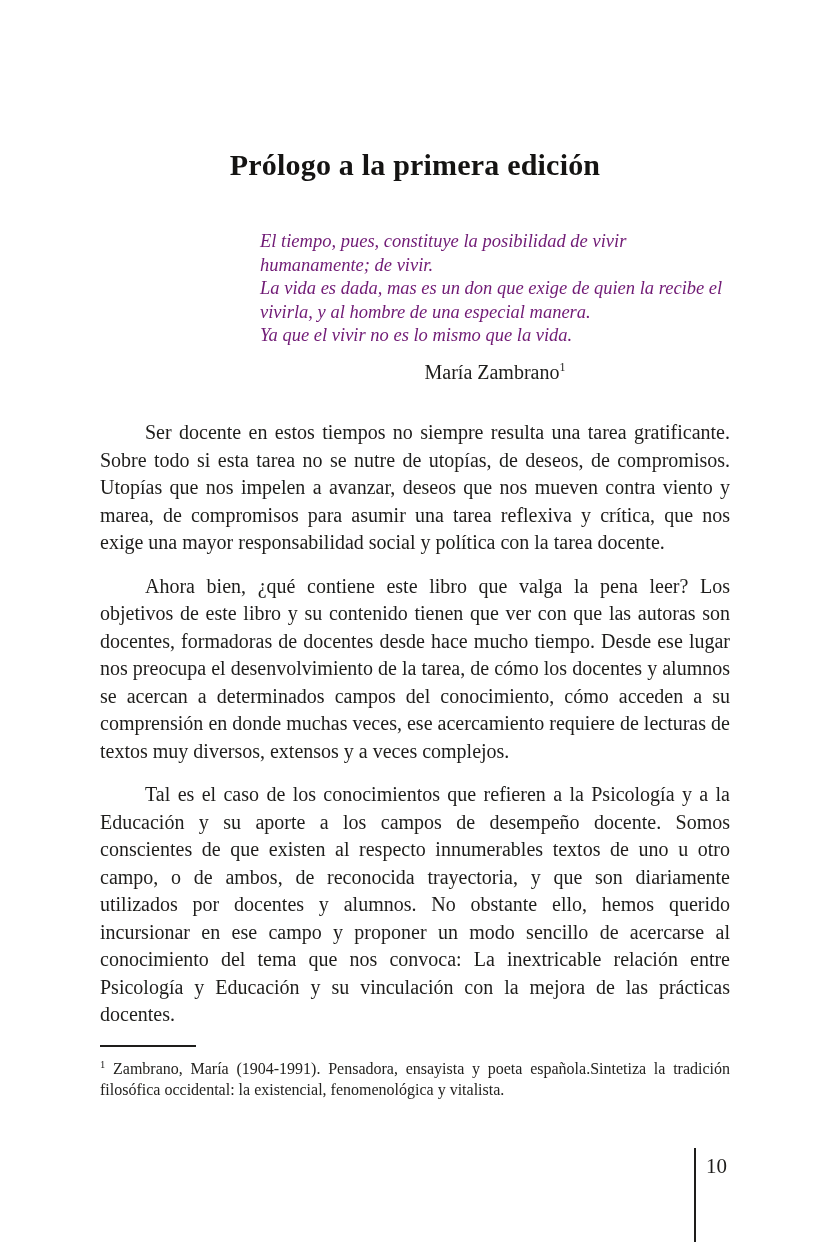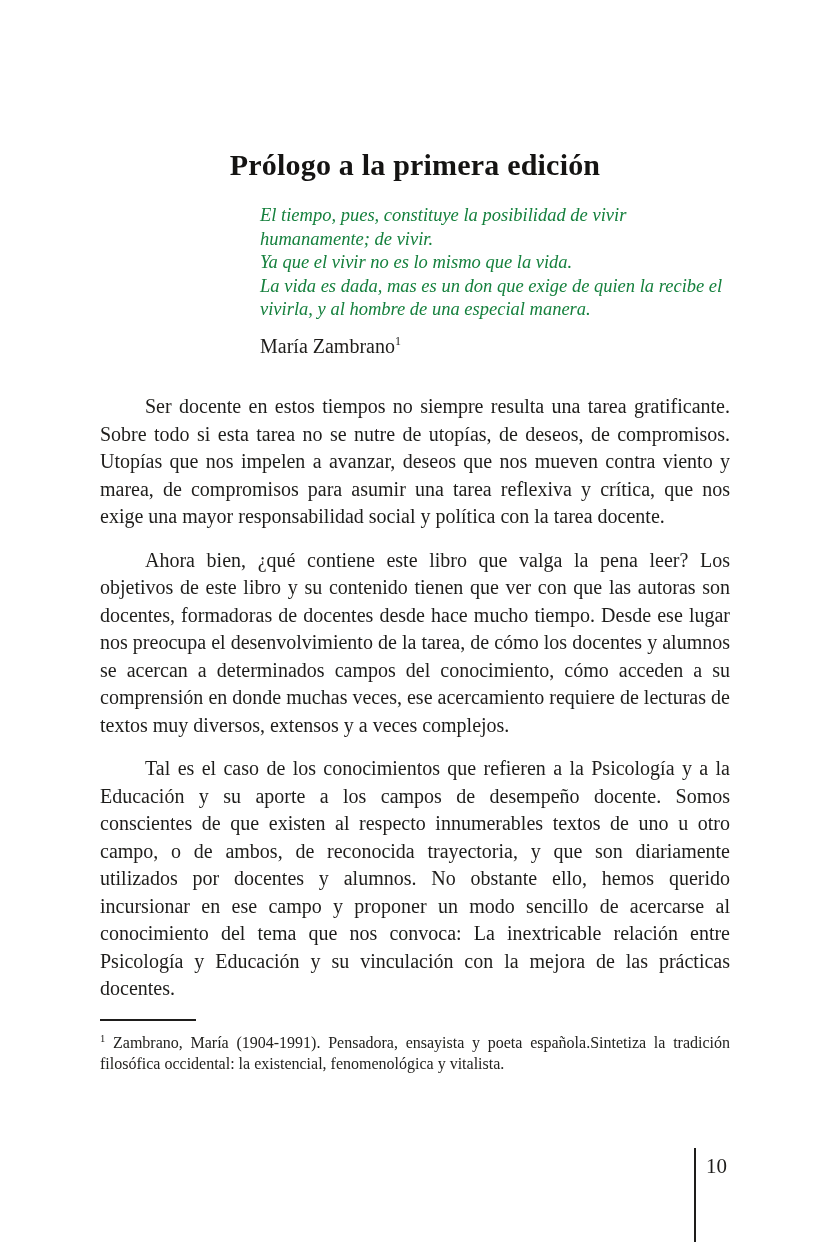--- a/index.html
+++ b/index.html
@@ -18,30 +18,30 @@
   .title {
     margin: 0 98px 0 100px;
     padding-top: 148px;
     text-align: center;
     font-size: 30px;
     font-weight: 700;
     letter-spacing: 0.2px;
     color: #151413;
   }
   .epigraph {
-    margin: 22px 98px 0 260px;
+    margin: 48px 98px 0 260px;
     font-style: italic;
     font-size: 18.5px;
     line-height: 23.5px;
-    color: #15803d;
+    color: #701a75;
   }
   .epigraph p { margin: 0; }
   .attribution {
     margin: 44px 98px 15px 260px;
-    text-align: left;
+    text-align: center;
     font-size: 20px;
     font-style: normal;
     margin-top: 12px;
   }
   .attribution sup { font-size: 12px; }
   .body-text {
     margin: 36px 98px 0 100px;
     font-size: 20px;
     line-height: 27.5px;
     text-align: justify;
@@ -85,22 +85,22 @@
 </style>
 </head>
 <body>
 
 <div class="page">
 
   <h1 class="title">Prólogo a la primera edición</h1>
 
   <div class="epigraph">
     <p>El tiempo, pues, constituye la posibilidad de vivir humanamente; de vivir.</p>
+    <p>La vida es dada, mas es un don que exige de quien la recibe el vivirla, y al hombre de una especial manera.</p>
     <p>Ya que el vivir no es lo mismo que la vida.</p>
-    <p>La vida es dada, mas es un don que exige de quien la recibe el vivirla, y al hombre de una especial manera.</p>
   </div>
 
   <div class="attribution">
     <span>María Zambrano</span><sup>1</sup>
   </div>
 
   <div class="body-text">
     <p>Ser docente en estos tiempos no siempre resulta una tarea gratificante. Sobre todo si esta tarea no se nutre de utopías, de deseos, de compromisos. Utopías que nos impelen a avanzar, deseos que nos mueven contra viento y marea, de compromisos para asumir una tarea reflexiva y crítica, que nos exige una mayor responsabilidad social y política con la tarea docente.</p>
     <p>Ahora bien, ¿qué contiene este libro que valga la pena leer? Los objetivos de este libro y su contenido tienen que ver con que las autoras son docentes, formadoras de docentes desde hace mucho tiempo. Desde ese lugar nos preocupa el desenvolvimiento de la tarea, de cómo los docentes y alumnos se acercan a determinados campos del conocimiento, cómo acceden a su comprensión en donde muchas veces, ese acercamiento requiere de lecturas de textos muy diversos, extensos y a veces complejos.</p>
     <p>Tal es el caso de los conocimientos que refieren a la Psicología y a la Educación y su aporte a los campos de desempeño docente. Somos conscientes de que existen al respecto innumerables textos de uno u otro campo, o de ambos, de reconocida trayectoria, y que son diariamente utilizados por docentes y alumnos. No obstante ello, hemos querido incursionar en ese campo y proponer un modo sencillo de acercarse al conocimiento del tema que nos convoca: La inextricable relación entre Psicología y Educación y su vinculación con la mejora de las prácticas docentes.</p>

